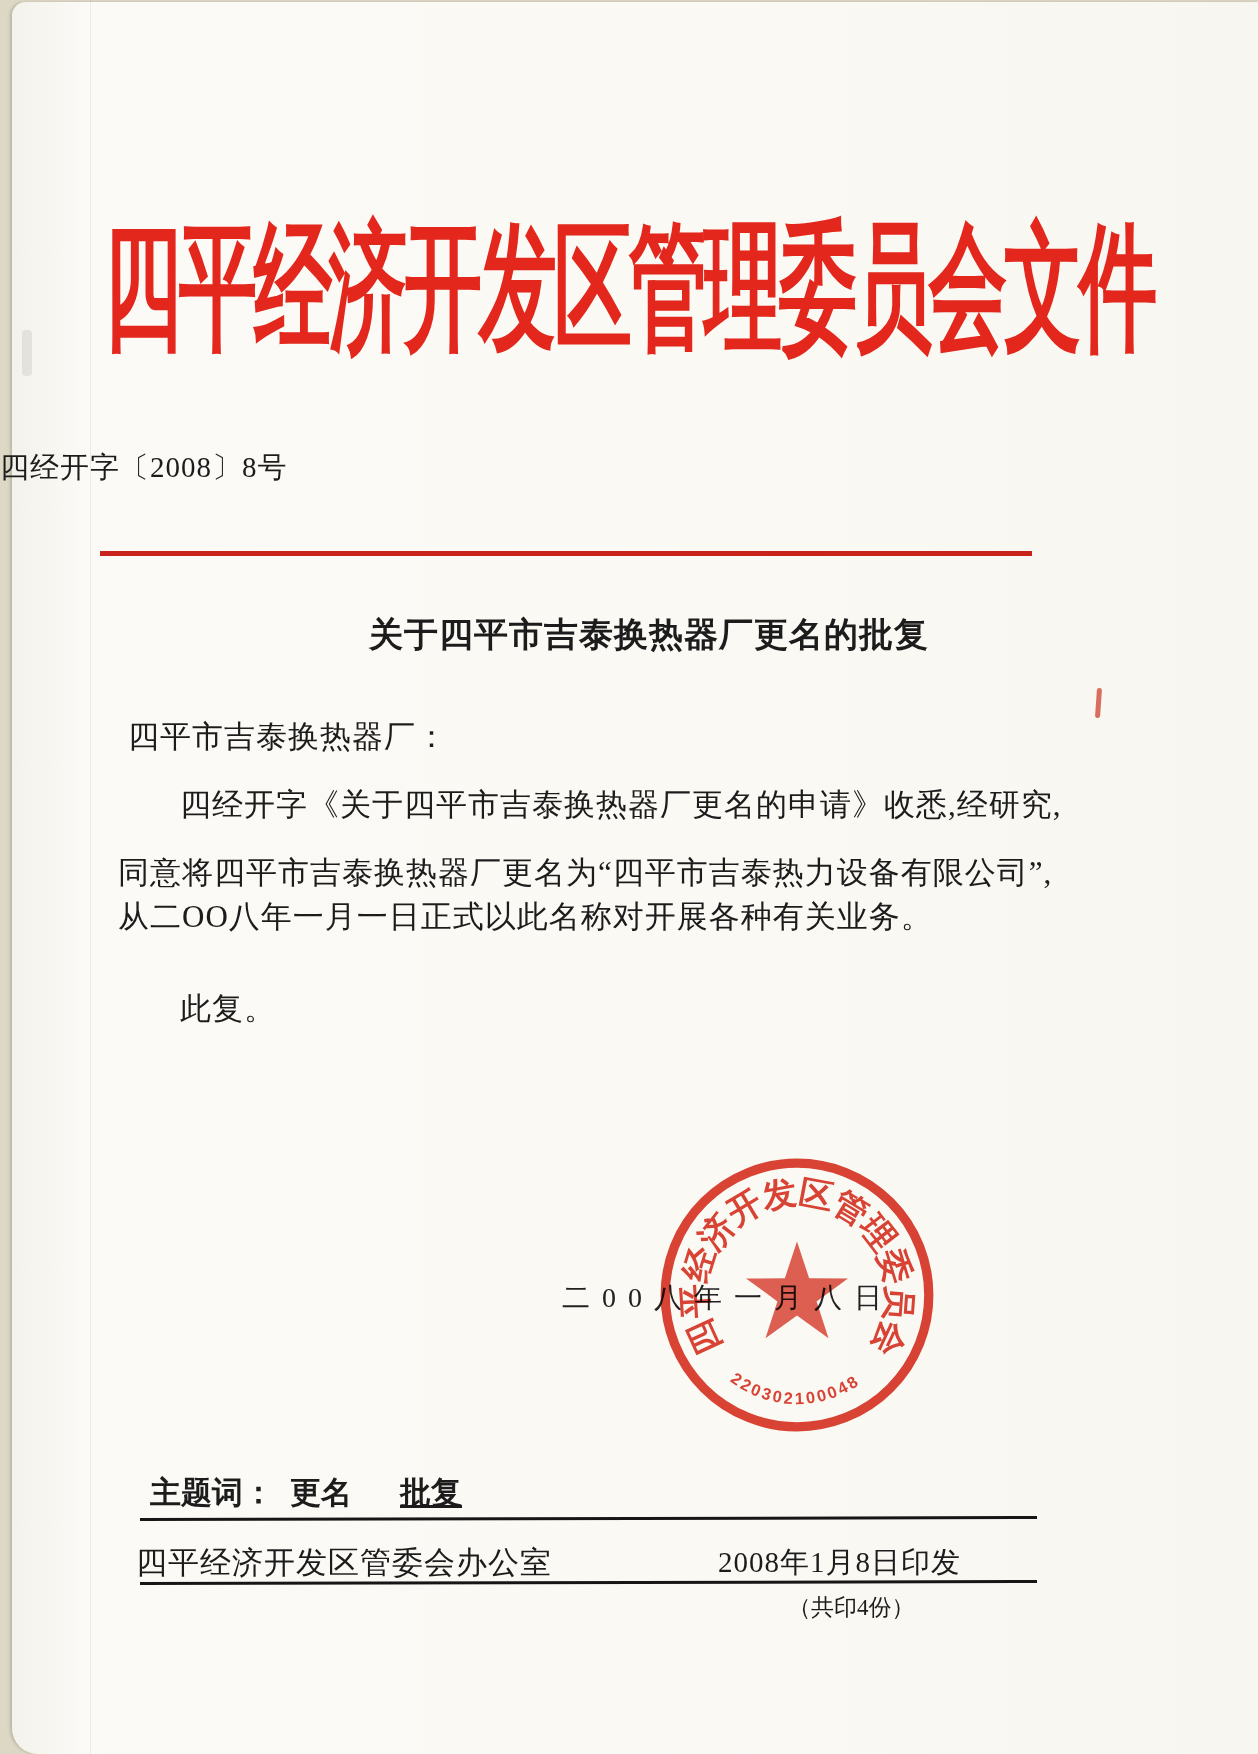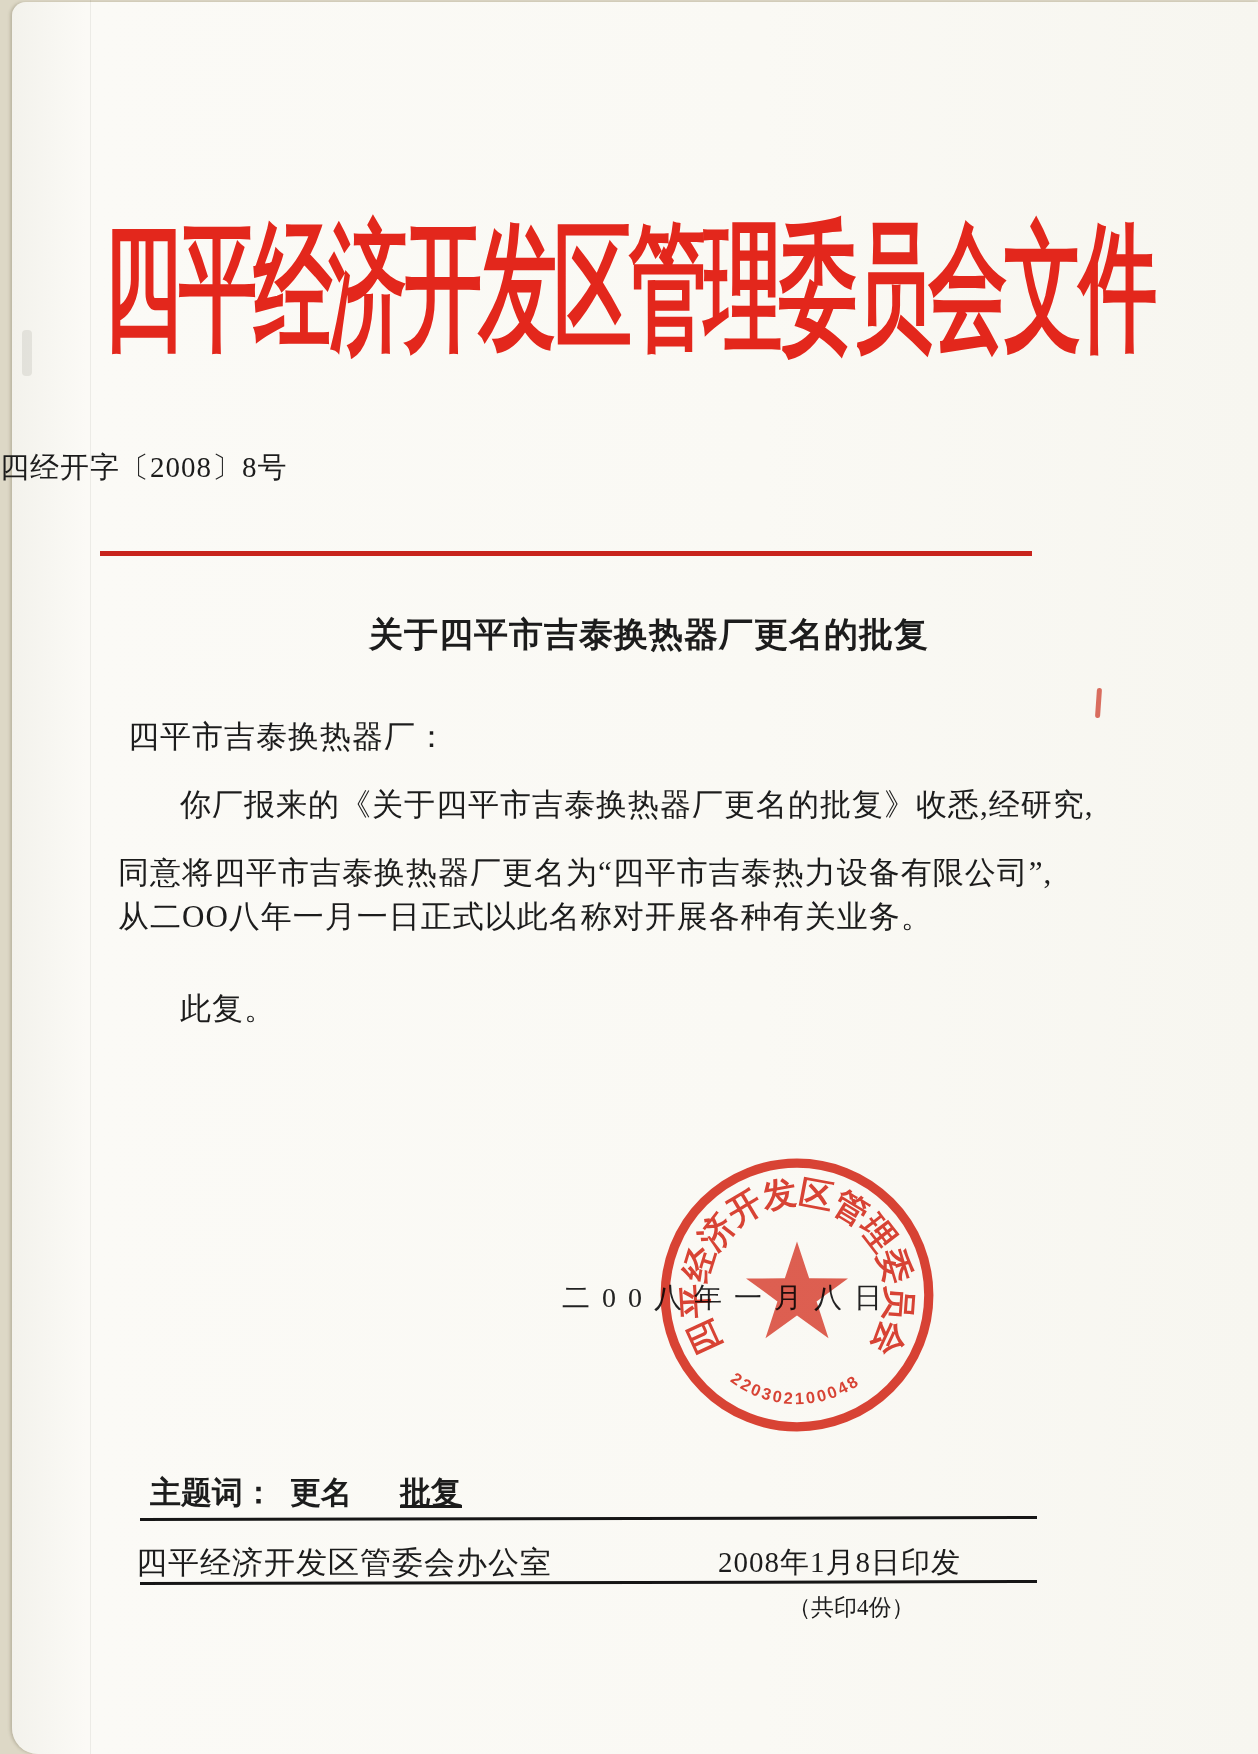--- a/index.html
+++ b/index.html
@@ -102,21 +102,21 @@
 
 <div class="header-title">四平经济开发区管理委员会文件</div>
 
 <div class="doc-number">四经开字〔2008〕8号</div>
 
 <div class="red-rule"></div>
 
 <div class="doc-title">关于四平市吉泰换热器厂更名的批复</div>
 
 <div class="body-text salutation">四平市吉泰换热器厂：</div>
-<div class="body-text body-line-0">你厂报来的《关于四平市吉泰换热器厂更名的批复》收悉,经研究,</div>
+<div class="body-text body-line-0">四经开字《关于四平市吉泰换热器厂更名的申请》收悉,经研究,</div>
 <div class="body-text body-line-1">同意将四平市吉泰换热器厂更名为“四平市吉泰热力设备有限公司”,</div>
 <div class="body-text body-line-2">从二OO八年一月一日正式以此名称对开展各种有关业务。</div>
 <div class="body-text closing">此复。</div>
 
 <div class="issue-date">二00八年一月八日</div>
 
 <svg class="seal" viewBox="0 0 270 270" xmlns="http://www.w3.org/2000/svg">
   <defs>
     <path id="ringPath" d="M 62.9 185.5 A 88 88 0 1 1 207.1 185.5" fill="none"></path>
     <path id="numPath" d="M 69.7 218.5 A 106 106 0 0 0 200.3 218.5" fill="none"></path>

